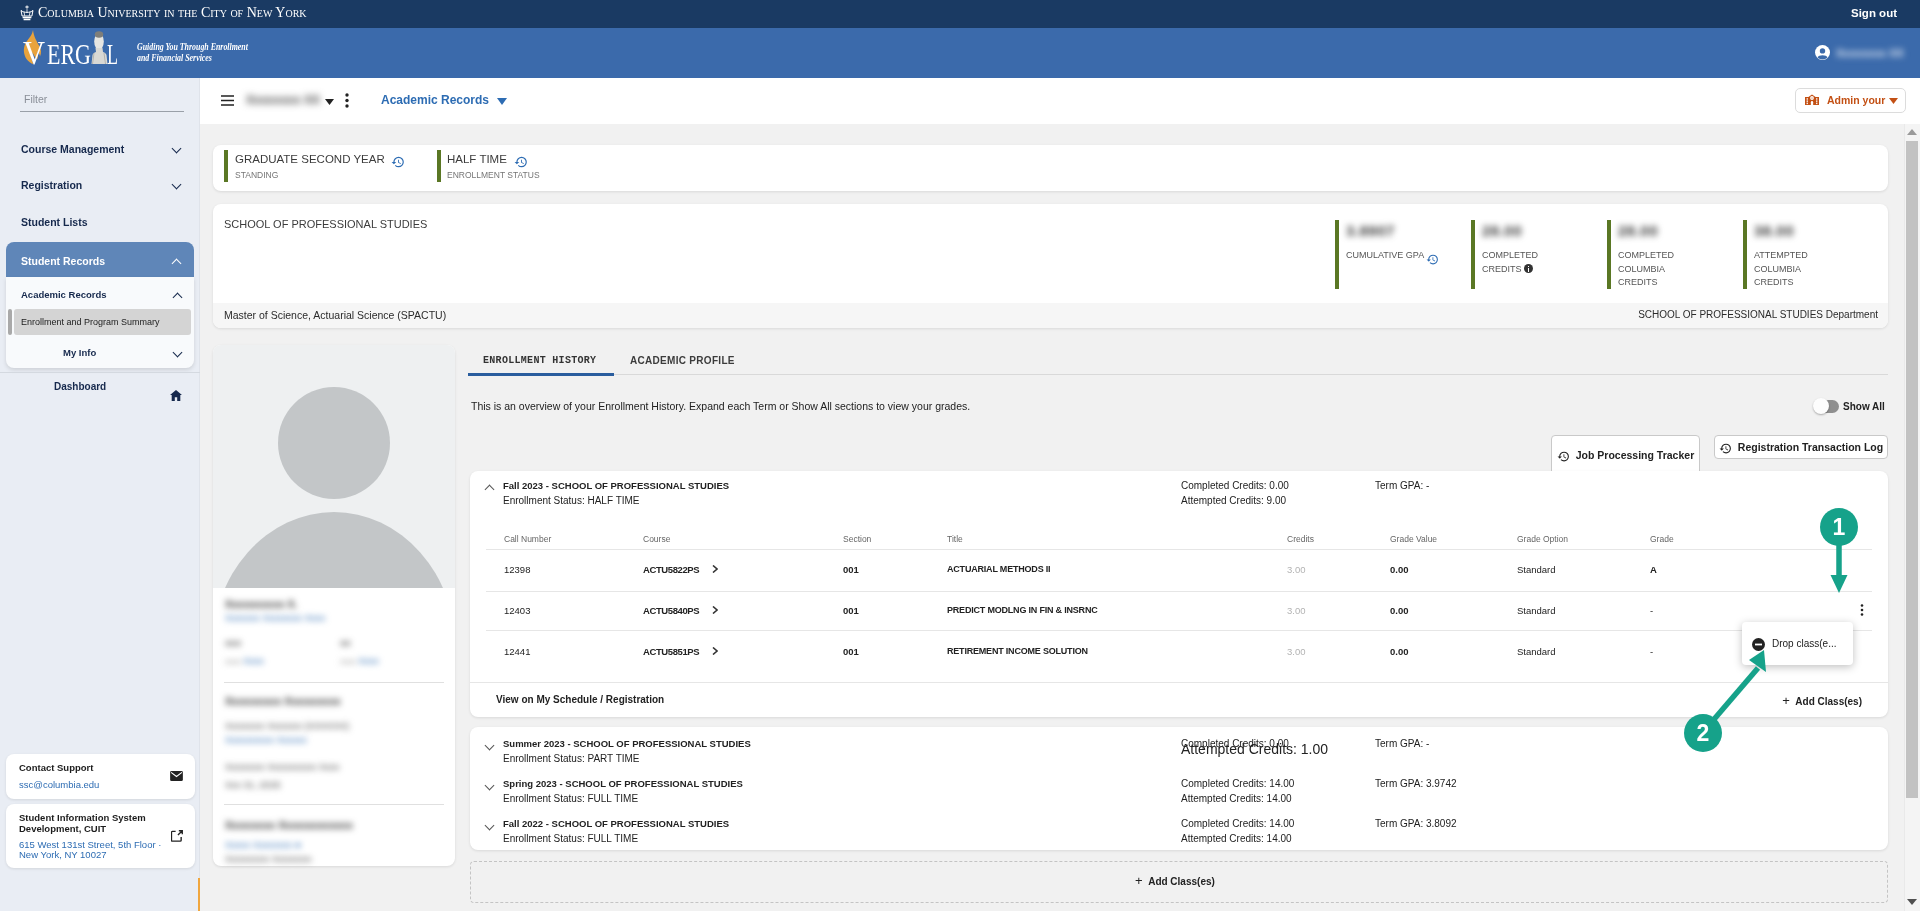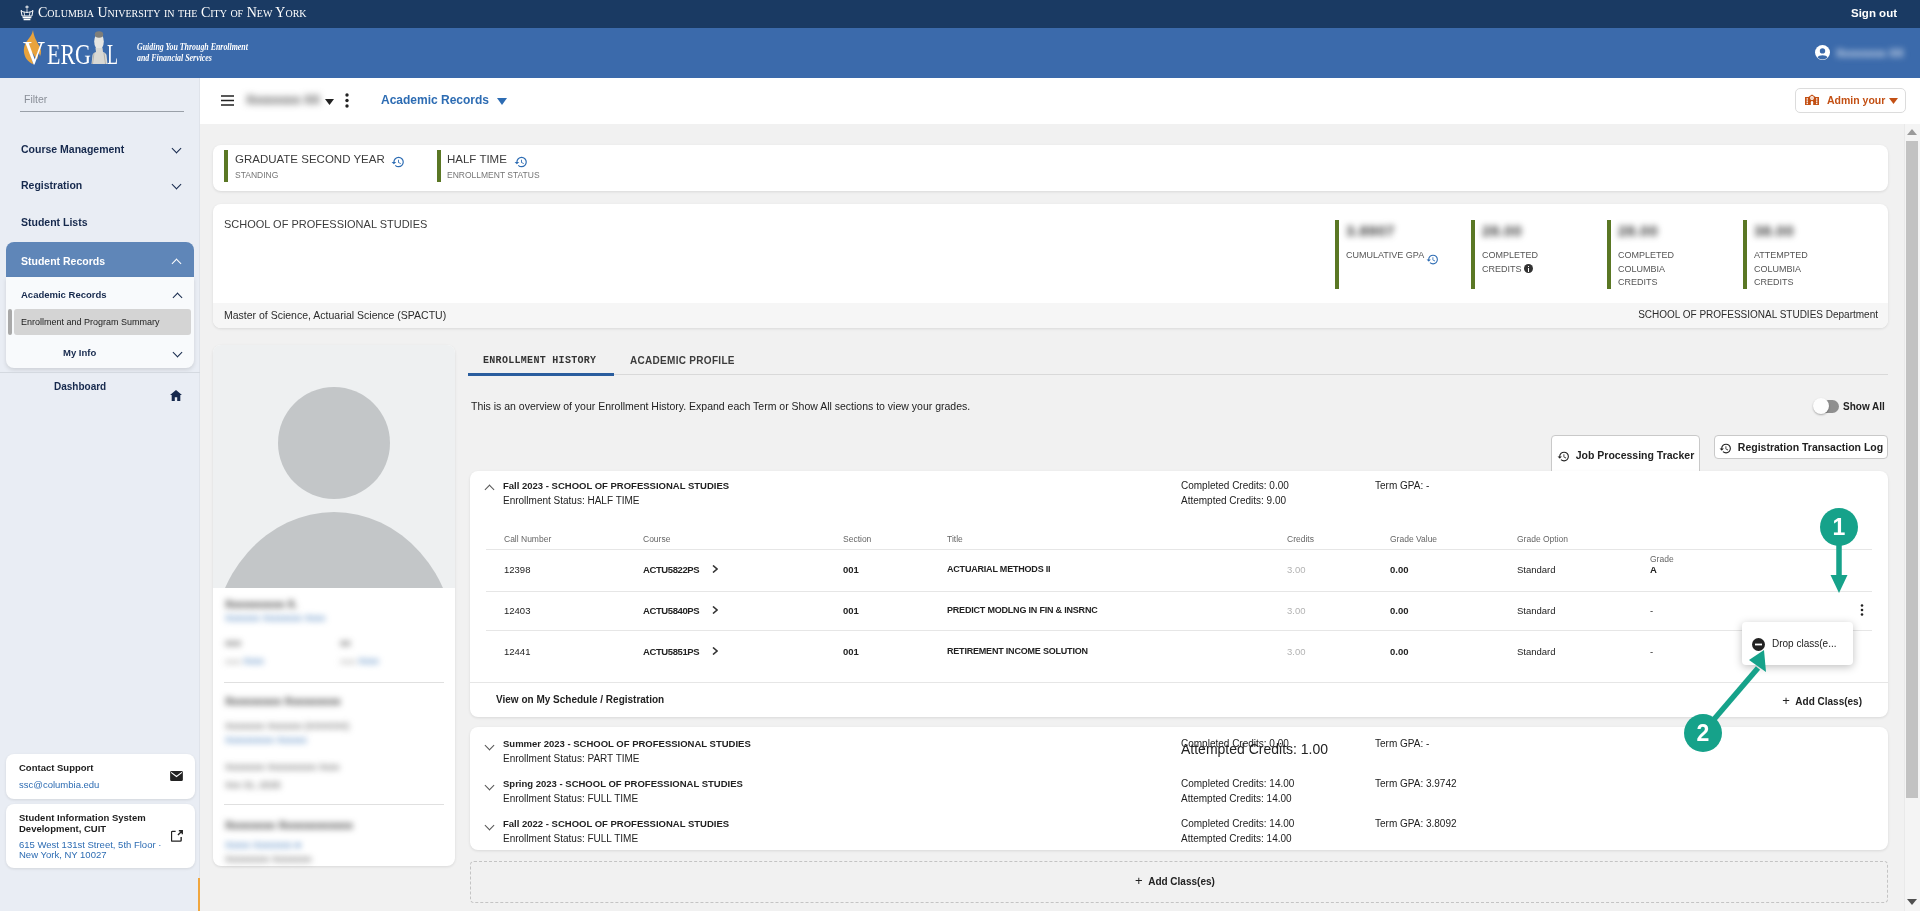--- a/index.html
+++ b/index.html
@@ -241,21 +241,21 @@
 <div class="t" style="left:711px;top:9px;font-size:10px;color:#222;">Completed Credits: 0.00</div>
 <div class="t" style="left:711px;top:24px;font-size:10px;color:#222;">Attempted Credits: 9.00</div>
 <div class="t" style="left:905px;top:9px;font-size:10px;color:#222;">Term GPA: -</div>
 <div class="t" style="left:34px;top:63px;font-size:8.5px;color:#666;">Call Number</div>
 <div class="t" style="left:173px;top:63px;font-size:8.5px;color:#666;">Course</div>
 <div class="t" style="left:373px;top:63px;font-size:8.5px;color:#666;">Section</div>
 <div class="t" style="left:477px;top:63px;font-size:8.5px;color:#666;">Title</div>
 <div class="t" style="left:817px;top:63px;font-size:8.5px;color:#666;">Credits</div>
 <div class="t" style="left:920px;top:63px;font-size:8.5px;color:#666;">Grade Value</div>
 <div class="t" style="left:1047px;top:63px;font-size:8.5px;color:#666;">Grade Option</div>
-<div class="t" style="left:1180px;top:63px;font-size:8.5px;color:#666;margin-top:20px;">Grade</div>
+<div class="t" style="left:1180px;top:63px;font-size:8.5px;color:#666;">Grade</div>
 <div class="hairline" style="left:16px;top:78px;width:1386px;"></div>
 <div class="t" style="left:34px;top:92.5px;font-size:9.5px;color:#222;text-align:center;">12398</div>
 <div class="t" style="left:173px;top:92.5px;font-size:9.5px;font-weight:700;color:#222;letter-spacing:-0.4px;">ACTU5822PS</div>
 <div class="abs" style="left:242px;top:93.5px;">
       <svg width="6" height="8" viewBox="0 0 6 8">
         <path d="M1 0.5 L5 4 L1 7.5" fill="none" stroke="#333" stroke-width="1.6"></path>
       </svg>
     </div>
 <div class="t" style="left:373px;top:92.5px;font-size:9.5px;font-weight:700;color:#222;">001</div>
 <div class="t" style="left:477px;top:92.5px;font-size:9px;font-weight:700;color:#222;letter-spacing:-0.2px;">ACTUARIAL METHODS II</div>

